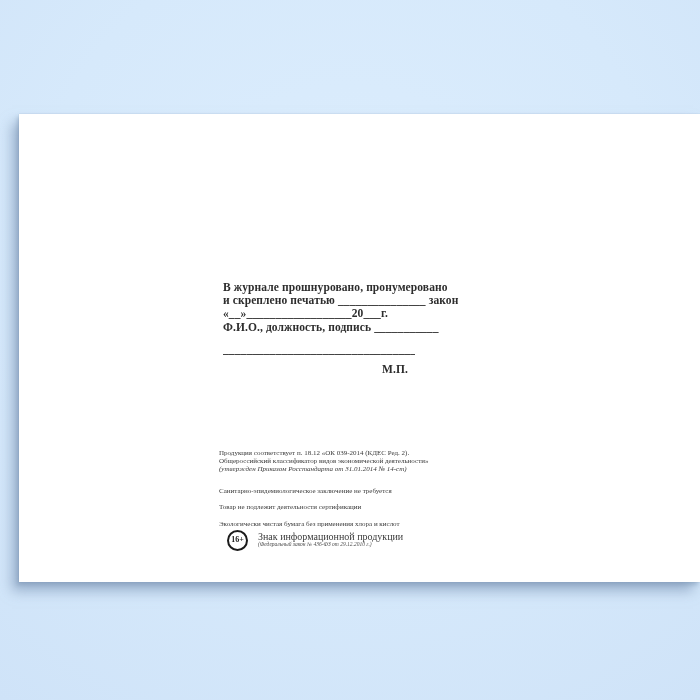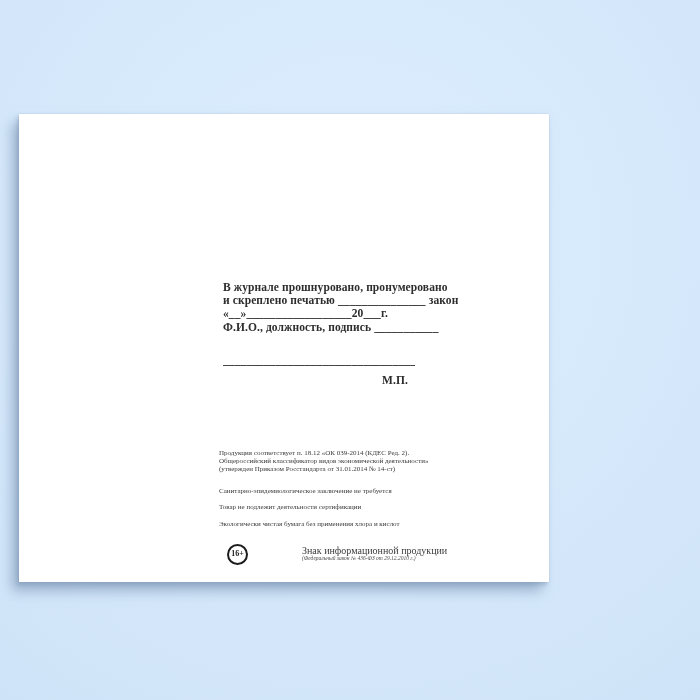--- a/index.html
+++ b/index.html
@@ -11,69 +11,69 @@
   }
   body {
     position: relative;
     background: radial-gradient(circle at 50% 35%, #dcedfd 0%, #d6e9fb 55%, #cfe3f8 100%);
     font-family: "Liberation Serif", serif;
   }
   .page {
     position: absolute;
     left: 19px;
     top: 114px;
-    width: 530px;
+    width: 681px;
     height: 468px;
     background: #ffffff;
     box-shadow: -7px 9px 12px rgba(118, 144, 176, 0.60),
                 -2px 3px 4px rgba(118, 144, 176, 0.40),
                 0 0 1px rgba(90, 110, 140, 0.35);
   }
   .stamp-block {
     position: absolute;
     left: 204px;
     top: 167px;
     width: 196px;
     font-weight: bold;
     font-size: 11.5px;
     line-height: 13.2px;
     color: #2d2d2d;
     letter-spacing: 0.1px;
     white-space: nowrap;
   }
   .stamp-block .rule-line {
-    margin-top: 20px;
+    margin-top: 9px;
     overflow: hidden;
     width: 192px;
   }
   .stamp-block .mp {
     margin-top: 7px;
     text-align: right;
     padding-right: 11px;
   }
   .notes-block {
     position: absolute;
     left: 200px;
     top: 335px;
     width: 230px;
     font-size: 7px;
     line-height: 8.2px;
     color: #3a3a3a;
     white-space: nowrap;
   }
   .notes-block .it {
+    font-style: italic;
   }
   .note-sanitary { margin-top: 13.5px; }
   .note-cert    { margin-top: 8px; }
   .note-eco     { margin-top: 8px; }
   .info-row {
-    margin-top: 16px;
+    margin-top: 2px;
     display: flex;
     align-items: center;
-    gap: 44px;
   }
   .age-badge {
     box-sizing: border-box;
     margin-left: 8px;
     width: 21px;
     height: 21px;
     border: 2.5px solid #1b1b1b;
     border-radius: 50%;
     font-weight: bold;
     font-size: 8px;

